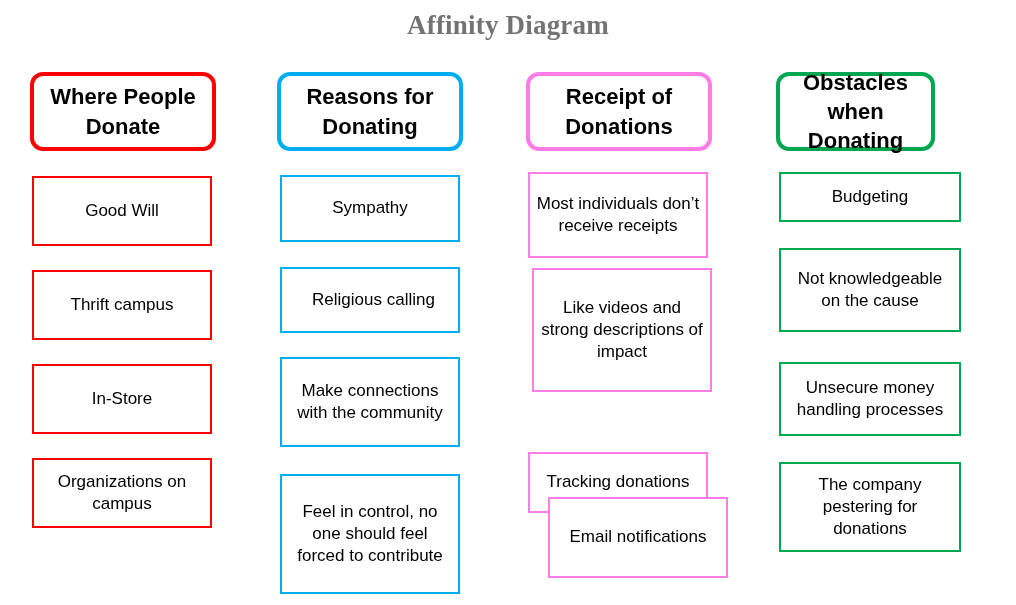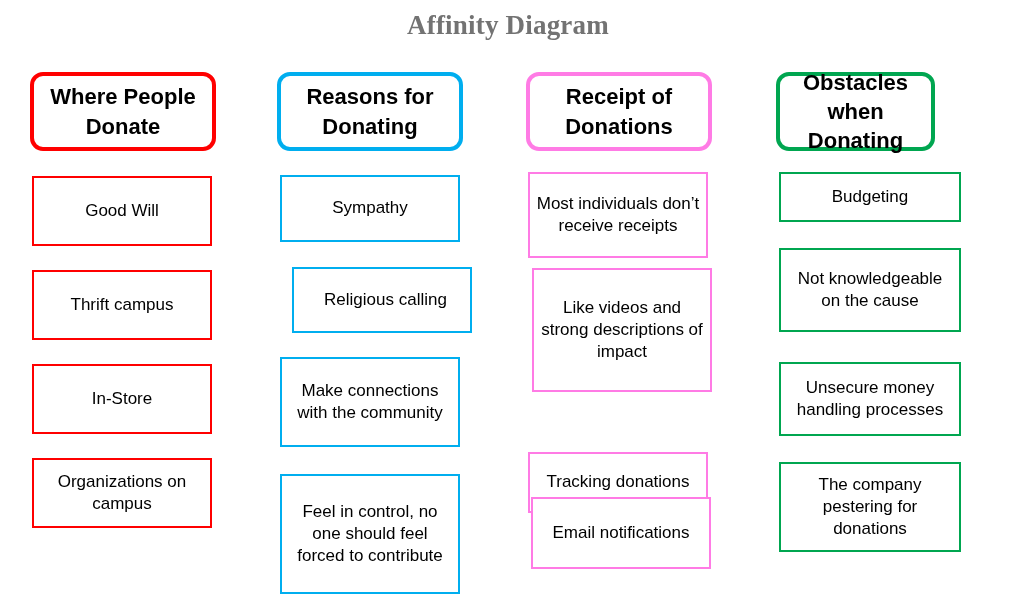--- a/index.html
+++ b/index.html
@@ -97,21 +97,21 @@
           <span class="card-text">Organizations on campus</span>
         </div>
       </div>
       <div class="column" style="left: 0px; width: 1016px;">
         <div class="header-card" style="left: 277px; top: 72px; width: 186px; height: 79px; border-color: rgb(0, 174, 239);">
           <span class="card-text">Reasons for Donating</span>
         </div>
         <div class="item-card" style="left: 280px; top: 175px; width: 180px; height: 67px; border-color: rgb(0, 174, 239);">
           <span class="card-text">Sympathy</span>
         </div>
-        <div class="item-card" style="left: 292px; top: 267px; width: 180px; height: 66px; border-color: rgb(0, 174, 239); padding-left: 12px;">
+        <div class="item-card" style="left: 280px; top: 267px; width: 180px; height: 66px; border-color: rgb(0, 174, 239); padding-left: 12px;">
           <span class="card-text">Religious calling</span>
         </div>
         <div class="item-card" style="left: 280px; top: 357px; width: 180px; height: 90px; border-color: rgb(0, 174, 239);">
           <span class="card-text">Make connections with the community</span>
         </div>
         <div class="item-card" style="left: 280px; top: 474px; width: 180px; height: 120px; border-color: rgb(0, 174, 239);">
           <span class="card-text">Feel in control, no one should feel forced to contribute</span>
         </div>
       </div>
       <div class="column" style="left: 0px; width: 1016px;">
@@ -120,21 +120,21 @@
         </div>
         <div class="item-card" style="left: 528px; top: 172px; width: 180px; height: 86px; border-color: rgb(255, 123, 229);">
           <span class="card-text">Most individuals don’t receive receipts</span>
         </div>
         <div class="item-card" style="left: 532px; top: 268px; width: 180px; height: 124px; border-color: rgb(255, 123, 229); align-items: center;">
           <span class="card-text">Like videos and strong descriptions of impact</span>
         </div>
         <div class="item-card" style="left: 528px; top: 412px; width: 180px; height: 61px; border-color: rgb(255, 123, 229); margin-top: 40px;">
           <span class="card-text">Tracking donations</span>
         </div>
-        <div class="item-card" style="left: 531px; top: 497px; width: 180px; height: 72px; border-color: rgb(255, 123, 229); justify-content: center;">
+        <div class="item-card" style="left: 548px; top: 497px; width: 180px; height: 81px; border-color: rgb(255, 123, 229); justify-content: center;">
           <span class="card-text">Email notifications</span>
         </div>
       </div>
       <div class="column" style="left: 0px; width: 1016px;">
         <div class="header-card" style="left: 776px; top: 72px; width: 159px; height: 79px; border-color: rgb(0, 166, 80);">
           <span class="card-text">Obstacles when Donating</span>
         </div>
         <div class="item-card" style="left: 779px; top: 172px; width: 182px; height: 50px; border-color: rgb(0, 166, 80);">
           <span class="card-text">Budgeting</span>
         </div>

